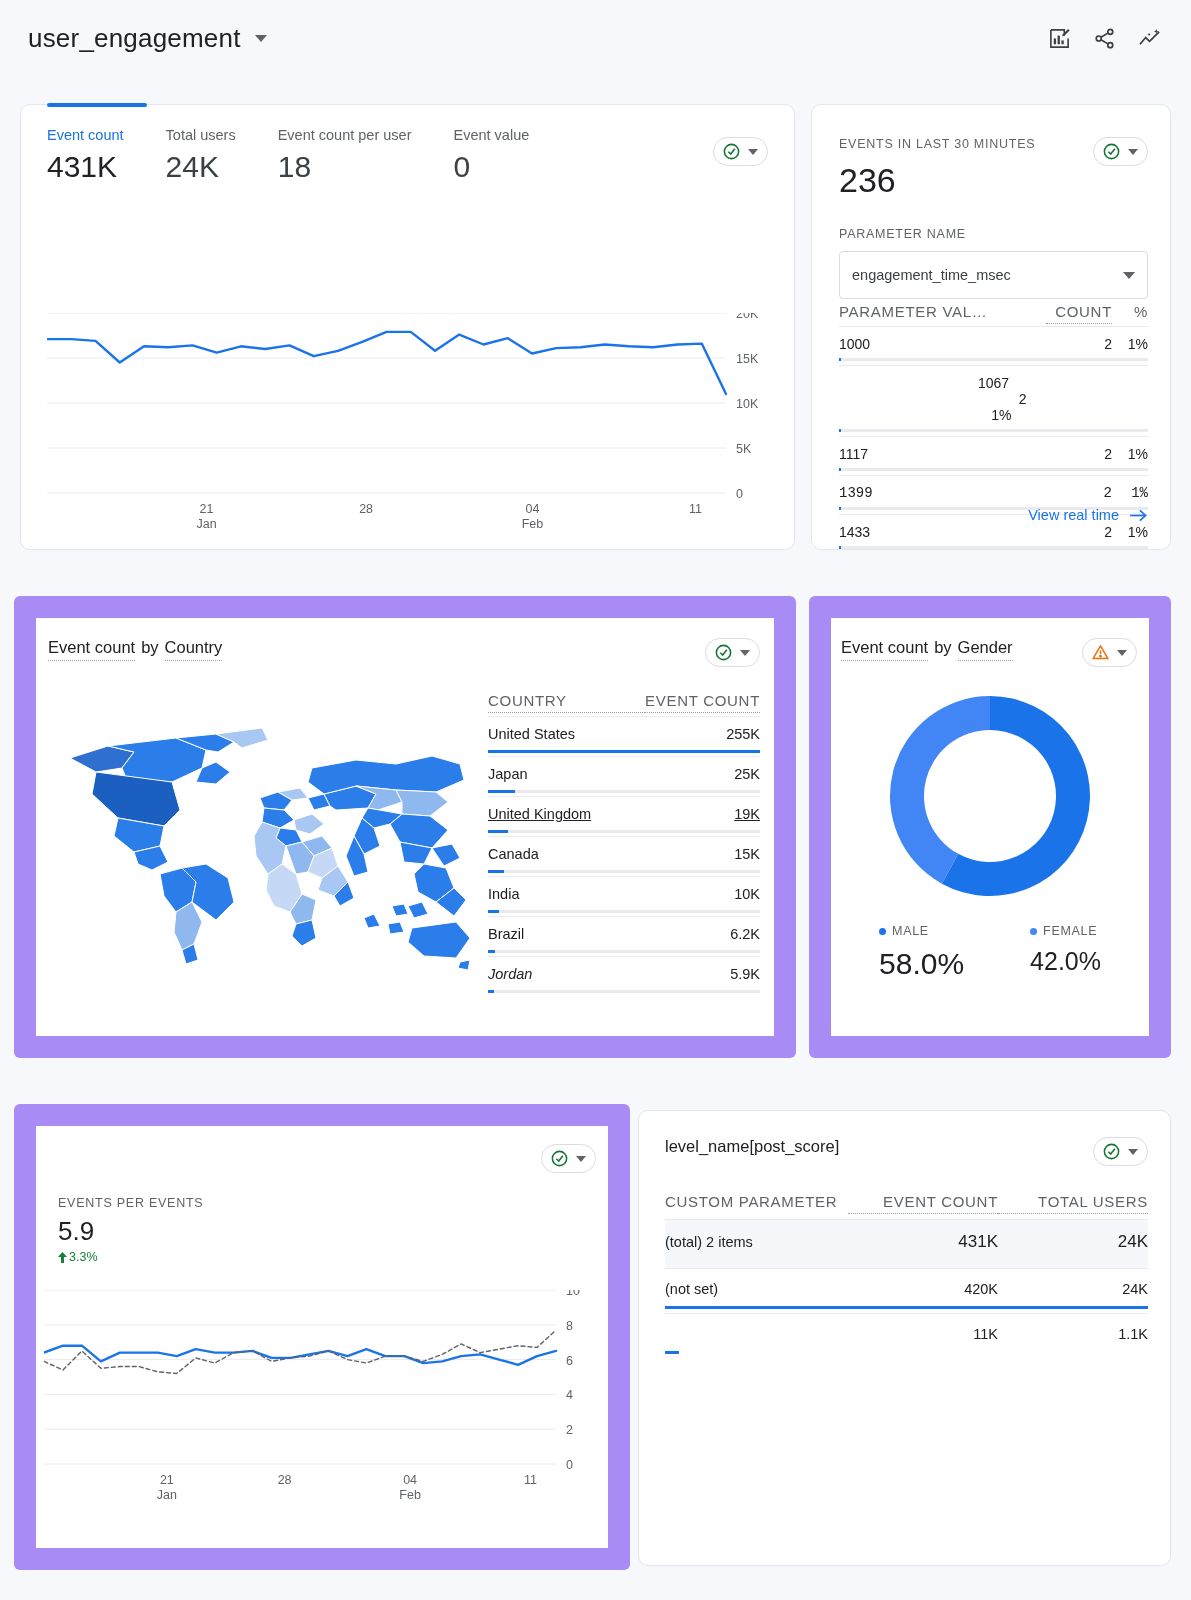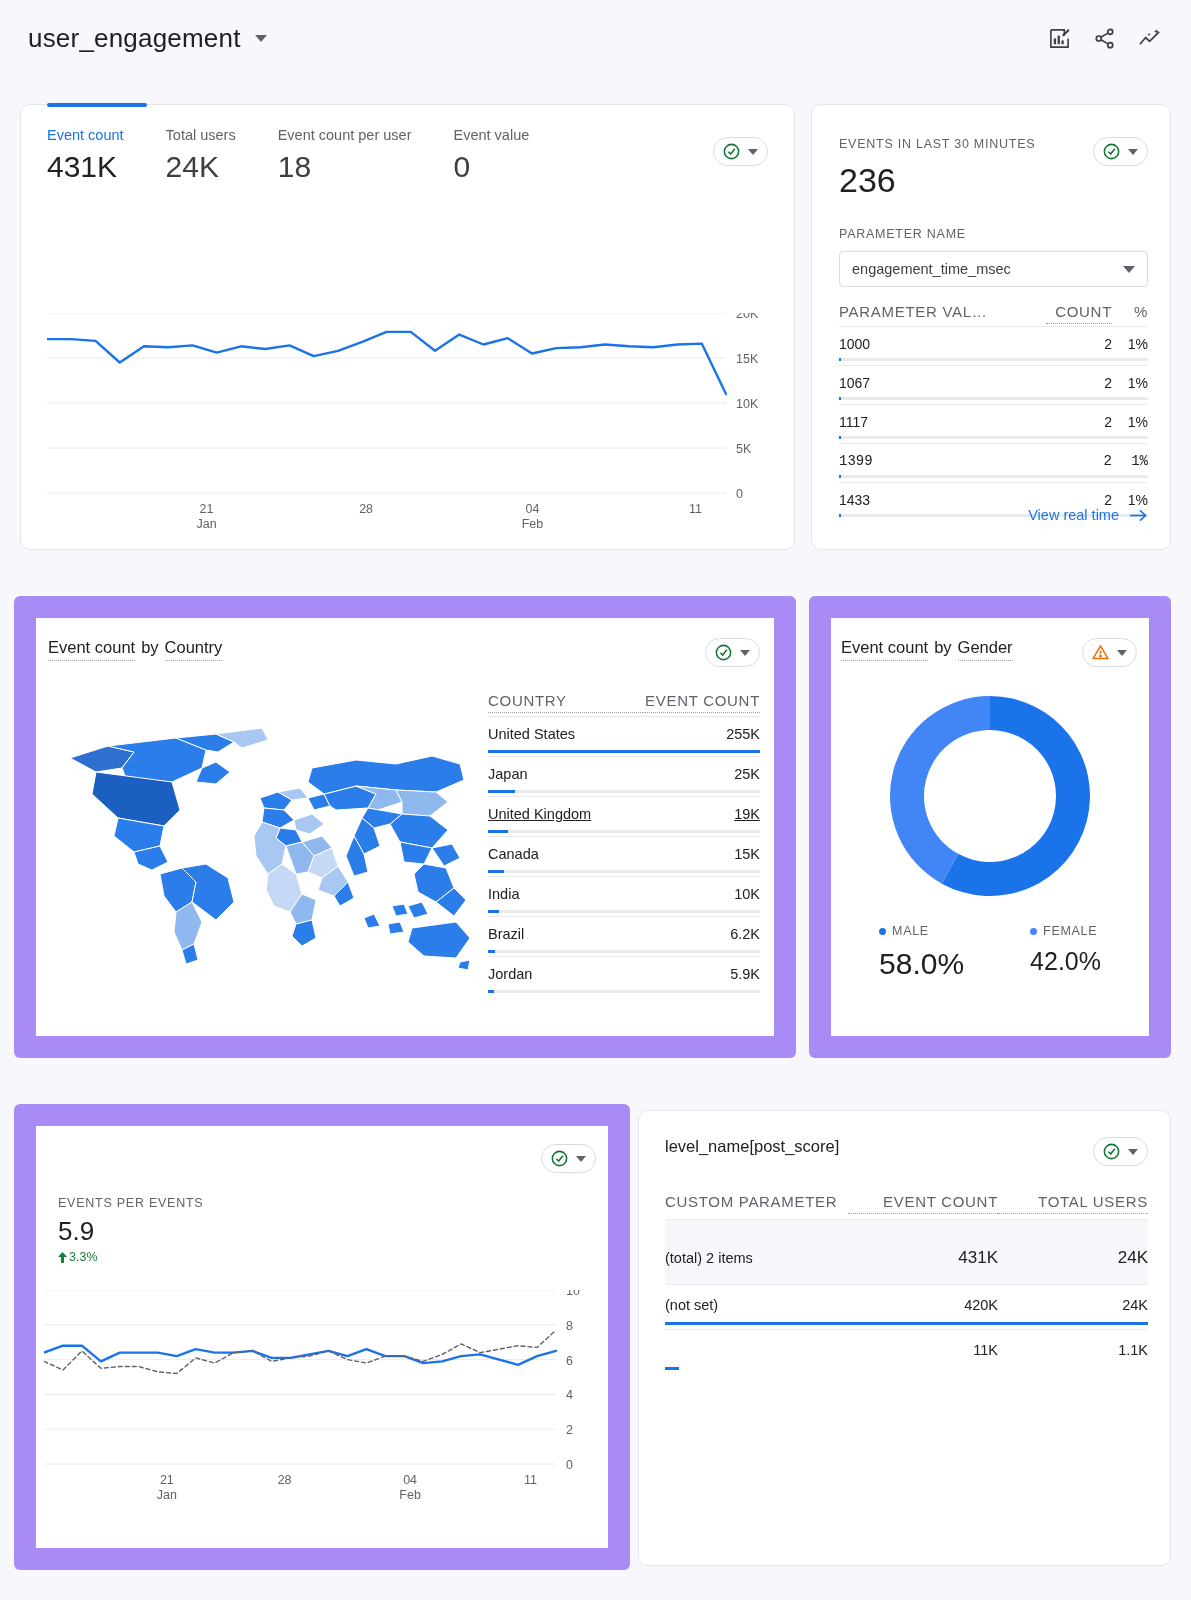--- a/index.html
+++ b/index.html
@@ -166,21 +166,21 @@
         <svg width="19" height="19" viewBox="0 0 24 24" fill="none" stroke="#137333" stroke-width="1.9">
           <circle cx="12" cy="12" r="9"></circle>
             <polyline points="8,12.3 11,15.2 16.2,8.6"></polyline>
         </svg>
         <span class="mini-caret"></span>
       </div>
     </div>
 
     <div style="position:absolute; left:27px; top:122px; right:22px;">
       <div style="font-size:12.5px; letter-spacing:.75px; color:#5f6368;">PARAMETER NAME</div>
-      <div style="margin-top:10px; border:1px solid #dadce0; border-radius:4px; height:36px;
+      <div style="margin-top:10px; border:1px solid #dadce0; border-radius:4px; height:48px;
                   display:flex; align-items:center; padding:0 12px;">
         <span style="flex:1; font-size:14.5px; color:#3c4043;">engagement_time_msec</span>
         <span style="width:0;height:0;border-left:6px solid transparent;border-right:6px solid transparent;border-top:7px solid #5f6368;"></span>
       </div>
     </div>
 
     <div style="position:absolute; left:27px; top:198px; right:22px;">
       <div class="thead" style="padding-bottom:2px;">
         <span style="flex:1;">PARAMETER VAL…</span>
         <span class="dotted-u" style="width:66px; text-align:right;">COUNT</span>
@@ -191,21 +191,21 @@
             <div style="display:flex; align-items:center; font-size:14px; color:#202124;">
               <span style="flex:1;">1000</span>
               <span style="width:66px; text-align:right;">2</span>
               <span style="width:36px; text-align:right;">1%</span>
             </div>
             <div style="margin-top:6px; height:3px; background:#e8eaed; position:relative;">
               <div style="position:absolute;left:0;top:0;height:3px;width:2px;background:#1a73e8;"></div>
             </div>
           </div>
           <div style="border-top: 1px solid rgb(232, 234, 237); padding: 9px 0px 4px;">
-            <div style="display:flex; align-items:center; font-size:14px; color:#202124;">
+            <div style="display:flex; align-items:center; font-size:14px; color:#202124;flex-direction:column;">
               <span style="flex:1;">1067</span>
               <span style="width:66px; text-align:right;">2</span>
               <span style="width:36px; text-align:right;">1%</span>
             </div>
             <div style="margin-top:6px; height:3px; background:#e8eaed; position:relative;">
               <div style="position:absolute;left:0;top:0;height:3px;width:2px;background:#1a73e8;"></div>
             </div>
           </div>
           <div style="border-top: 1px solid rgb(232, 234, 237); padding: 9px 0px 4px;">
             <div style="display:flex; align-items:center; font-size:14px; color:#202124;">
@@ -372,21 +372,21 @@
               <div style="display:flex; font-size:14.5px; color:#202124;">
                 <span style="flex:1;">Brazil</span>
                 <span>6.2K</span>
               </div>
               <div class="bar-track" style="margin-top:8px;">
                 <div class="bar-fill" style="width:2.431372549019608%;"></div>
               </div>
             </div>
             <div style="border-top: 1px solid rgb(232, 234, 237); padding: 9px 0px 3px;">
               <div style="display:flex; font-size:14.5px; color:#202124;">
-                <span style="flex:1;">Jordan</span>
+                <span style="flex:1;font-style:italic;">Jordan</span>
                 <span>5.9K</span>
               </div>
               <div class="bar-track" style="margin-top:8px;">
                 <div class="bar-fill" style="width:2.313725490196078%;"></div>
               </div>
             </div>
           </div>
       </div>
     </div>
   </div>
@@ -494,21 +494,21 @@
       </div>
     </div>
 
     <div style="position:absolute; left:26px; top:82px; right:22px;">
       <div class="thead" style="padding-bottom:3px;">
         <span style="flex:1;">CUSTOM PARAMETER</span>
         <span class="dotted-u" style="width:150px; text-align:right;">EVENT COUNT</span>
         <span class="dotted-u" style="width:150px; text-align:right;">TOTAL USERS</span>
       </div>
       <div id="cp-rows" style="margin-top:2px;">
-          <div style="border-top: 1px solid rgb(232, 234, 237); padding: 28px 0px 4px; background: rgb(246, 247, 251);">
+          <div style="border-top: 1px solid rgb(232, 234, 237); padding: 12px 0px 4px; background: rgb(246, 247, 251);">
             <div style="display:flex; align-items:center; font-size:14.5px; color:#202124;">
               <span style="flex:1;">(total) 2 items</span>
               <span style="width:150px; text-align:right;font-size:17px;">431K</span>
               <span style="width:150px; text-align:right;font-size:17px;">24K</span>
             </div>
             <div style="height:12px;"></div>
           </div>
           <div style="border-top: 1px solid rgb(232, 234, 237); padding: 12px 0px 4px;">
             <div style="display:flex; align-items:center; font-size:14.5px; color:#202124;">
               <span style="flex:1;">(not set)</span>

